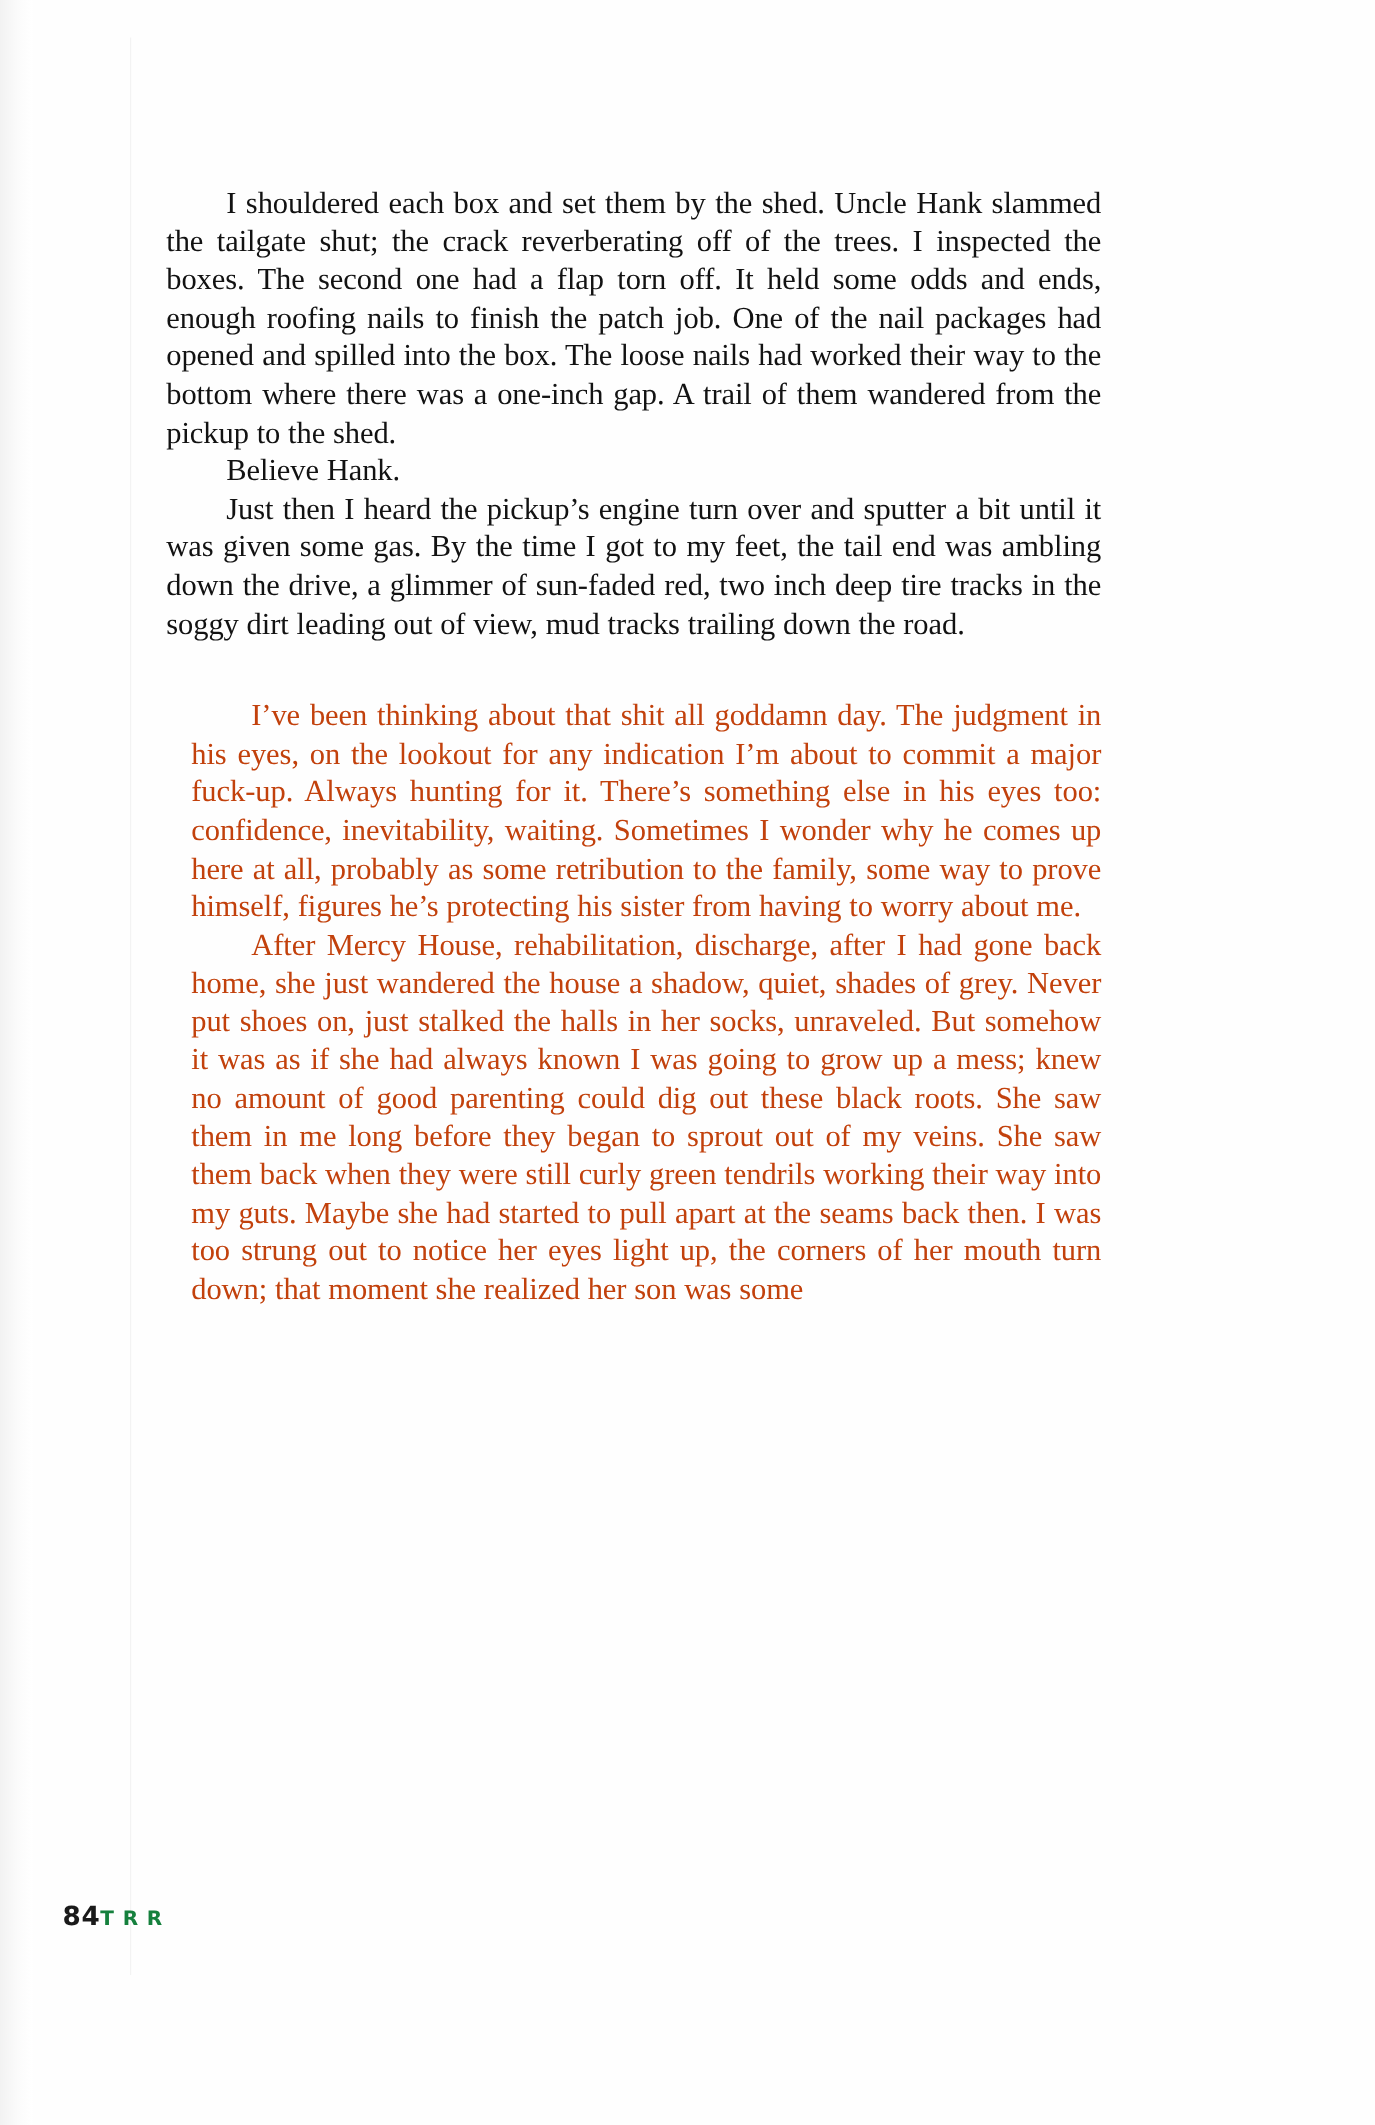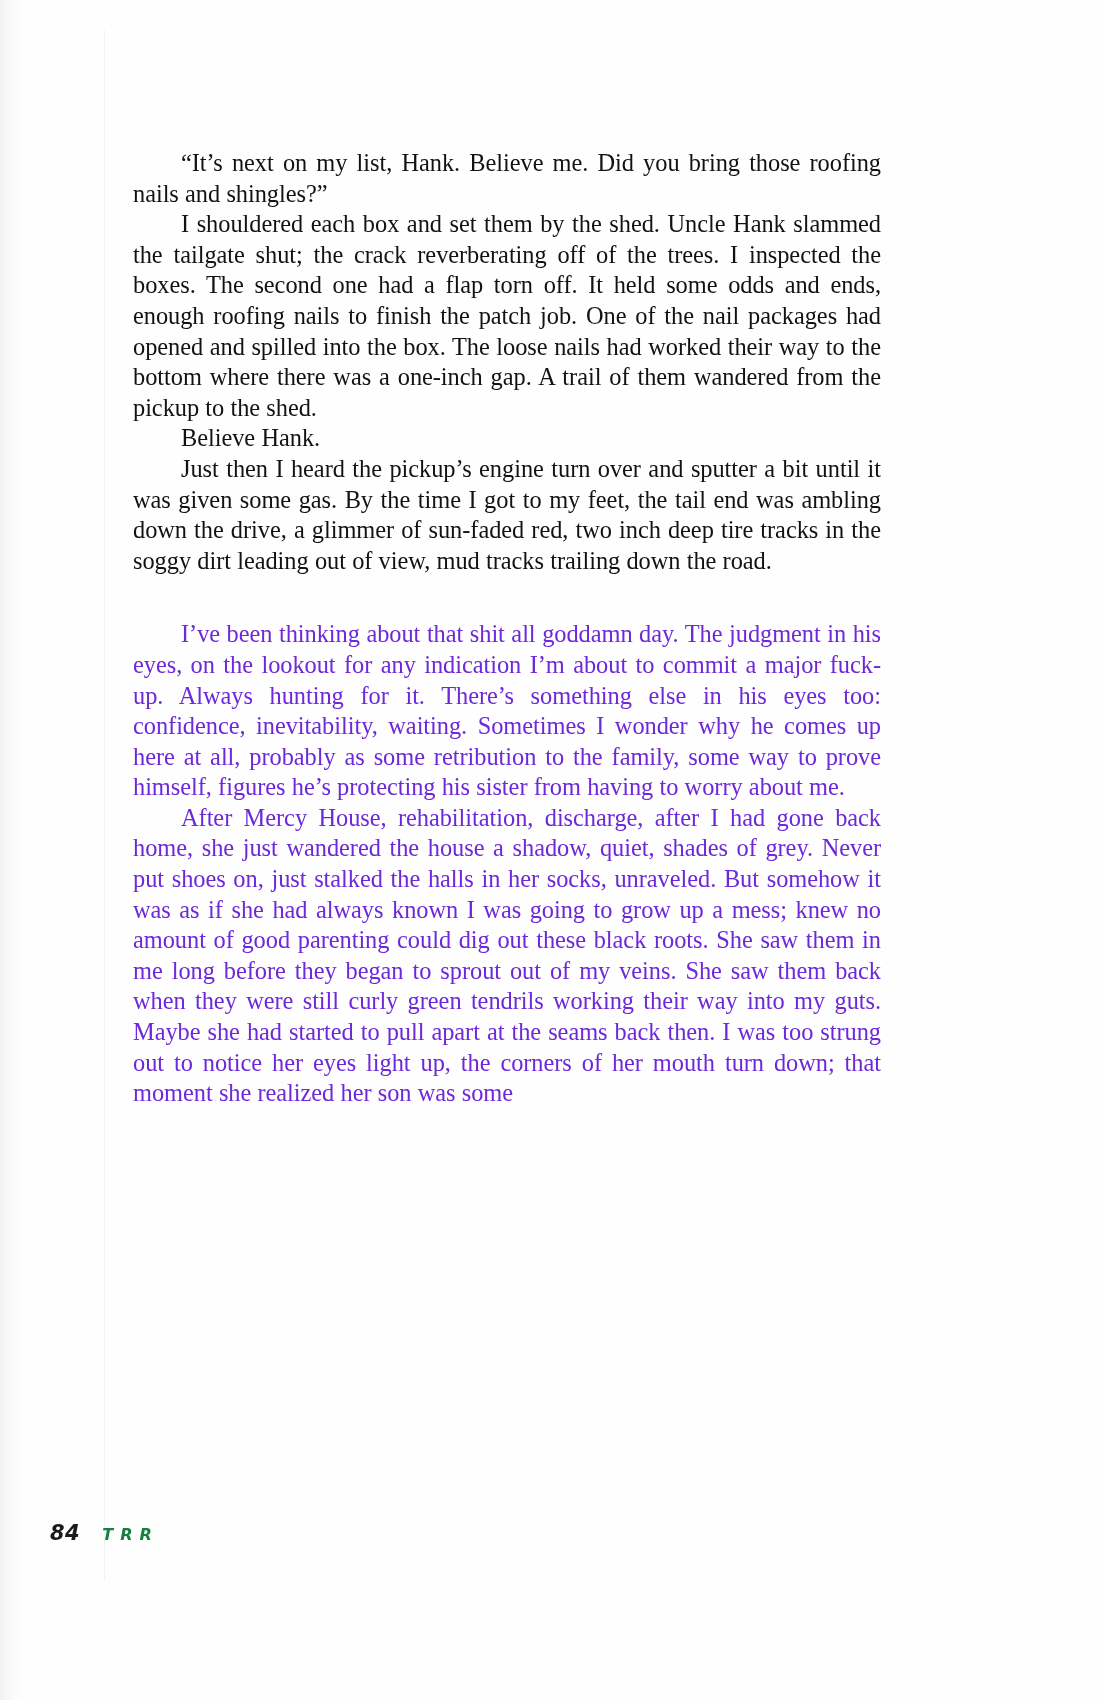--- a/index.html
+++ b/index.html
@@ -56,32 +56,31 @@
     word-spacing: 0.2px;
     font-weight: 400;
     color: #121212;
     -webkit-font-smoothing: none;
   }
 
   .section-gap { height: 43px; }
 
   
   #block-two p.body-para {
-    color: #6d28d9;
+    color: #c2410c;
+    margin-left: 20px;
   }
 
   
   #footer {
     position: absolute;
     left: 50px;
     bottom: 155px;
     display: flex;
     align-items: baseline;
-    gap: 22px;
-    font-style: italic;
   }
   #footer .folio {
     font-family: "DejaVu Sans", sans-serif;
     font-size: 21px;
     font-weight: 700;
     letter-spacing: 0.5px;
     color: #1a1a1a;
   }
   #footer .mark {
     font-family: "DejaVu Sans", sans-serif;
@@ -95,21 +94,20 @@
 <body>
 
 <div id="page">
 
   <div id="scan-edge"></div>
   <div id="scan-gutter"></div>
 
   <div id="text-column">
 
     <div id="block-one">
-      <p class="body-para">“It’s next on my list, Hank. Believe me. Did you bring those roofing nails and shingles?”</p>
       <p class="body-para">I shouldered each box and set them by the shed. Uncle Hank slammed the tailgate shut; the crack reverberating off of the trees. I inspected the boxes. The second one had a flap torn off. It held some odds and ends, enough roofing nails to finish the patch job. One of the nail packages had opened and spilled into the box. The loose nails had worked their way to the bottom where there was a one-inch gap. A trail of them wandered from the pickup to the shed.</p>
       <p class="body-para">Believe Hank.</p>
       <p class="body-para">Just then I heard the pickup’s engine turn over and sputter a bit until it was given some gas. By the time I got to my feet, the tail end was ambling down the drive, a glimmer of sun-faded red, two inch deep tire tracks in the soggy dirt leading out of view, mud tracks trailing down the road.</p>
     </div>
 
     <div class="section-gap"></div>
 
     <div id="block-two">
       <p class="body-para">I’ve been thinking about that shit all goddamn day. The judgment in his eyes, on the lookout for any indication I’m about to commit a major fuck-up. Always hunting for it. There’s something else in his eyes too: confidence, inevitability, waiting. Sometimes I wonder why he comes up here at all, probably as some retribution to the family, some way to prove himself, figures he’s protecting his sister from having to worry about me.</p>
       <p class="body-para">After Mercy House, rehabilitation, discharge, after I had gone back home, she just wandered the house a shadow, quiet, shades of grey. Never put shoes on, just stalked the halls in her socks, unraveled. But somehow it was as if she had always known I was going to grow up a mess; knew no amount of good parenting could dig out these black roots. She saw them in me long before they began to sprout out of my veins. She saw them back when they were still curly green tendrils working their way into my guts. Maybe she had started to pull apart at the seams back then. I was too strung out to notice her eyes light up, the corners of her mouth turn down; that moment she realized her son was some</p>

